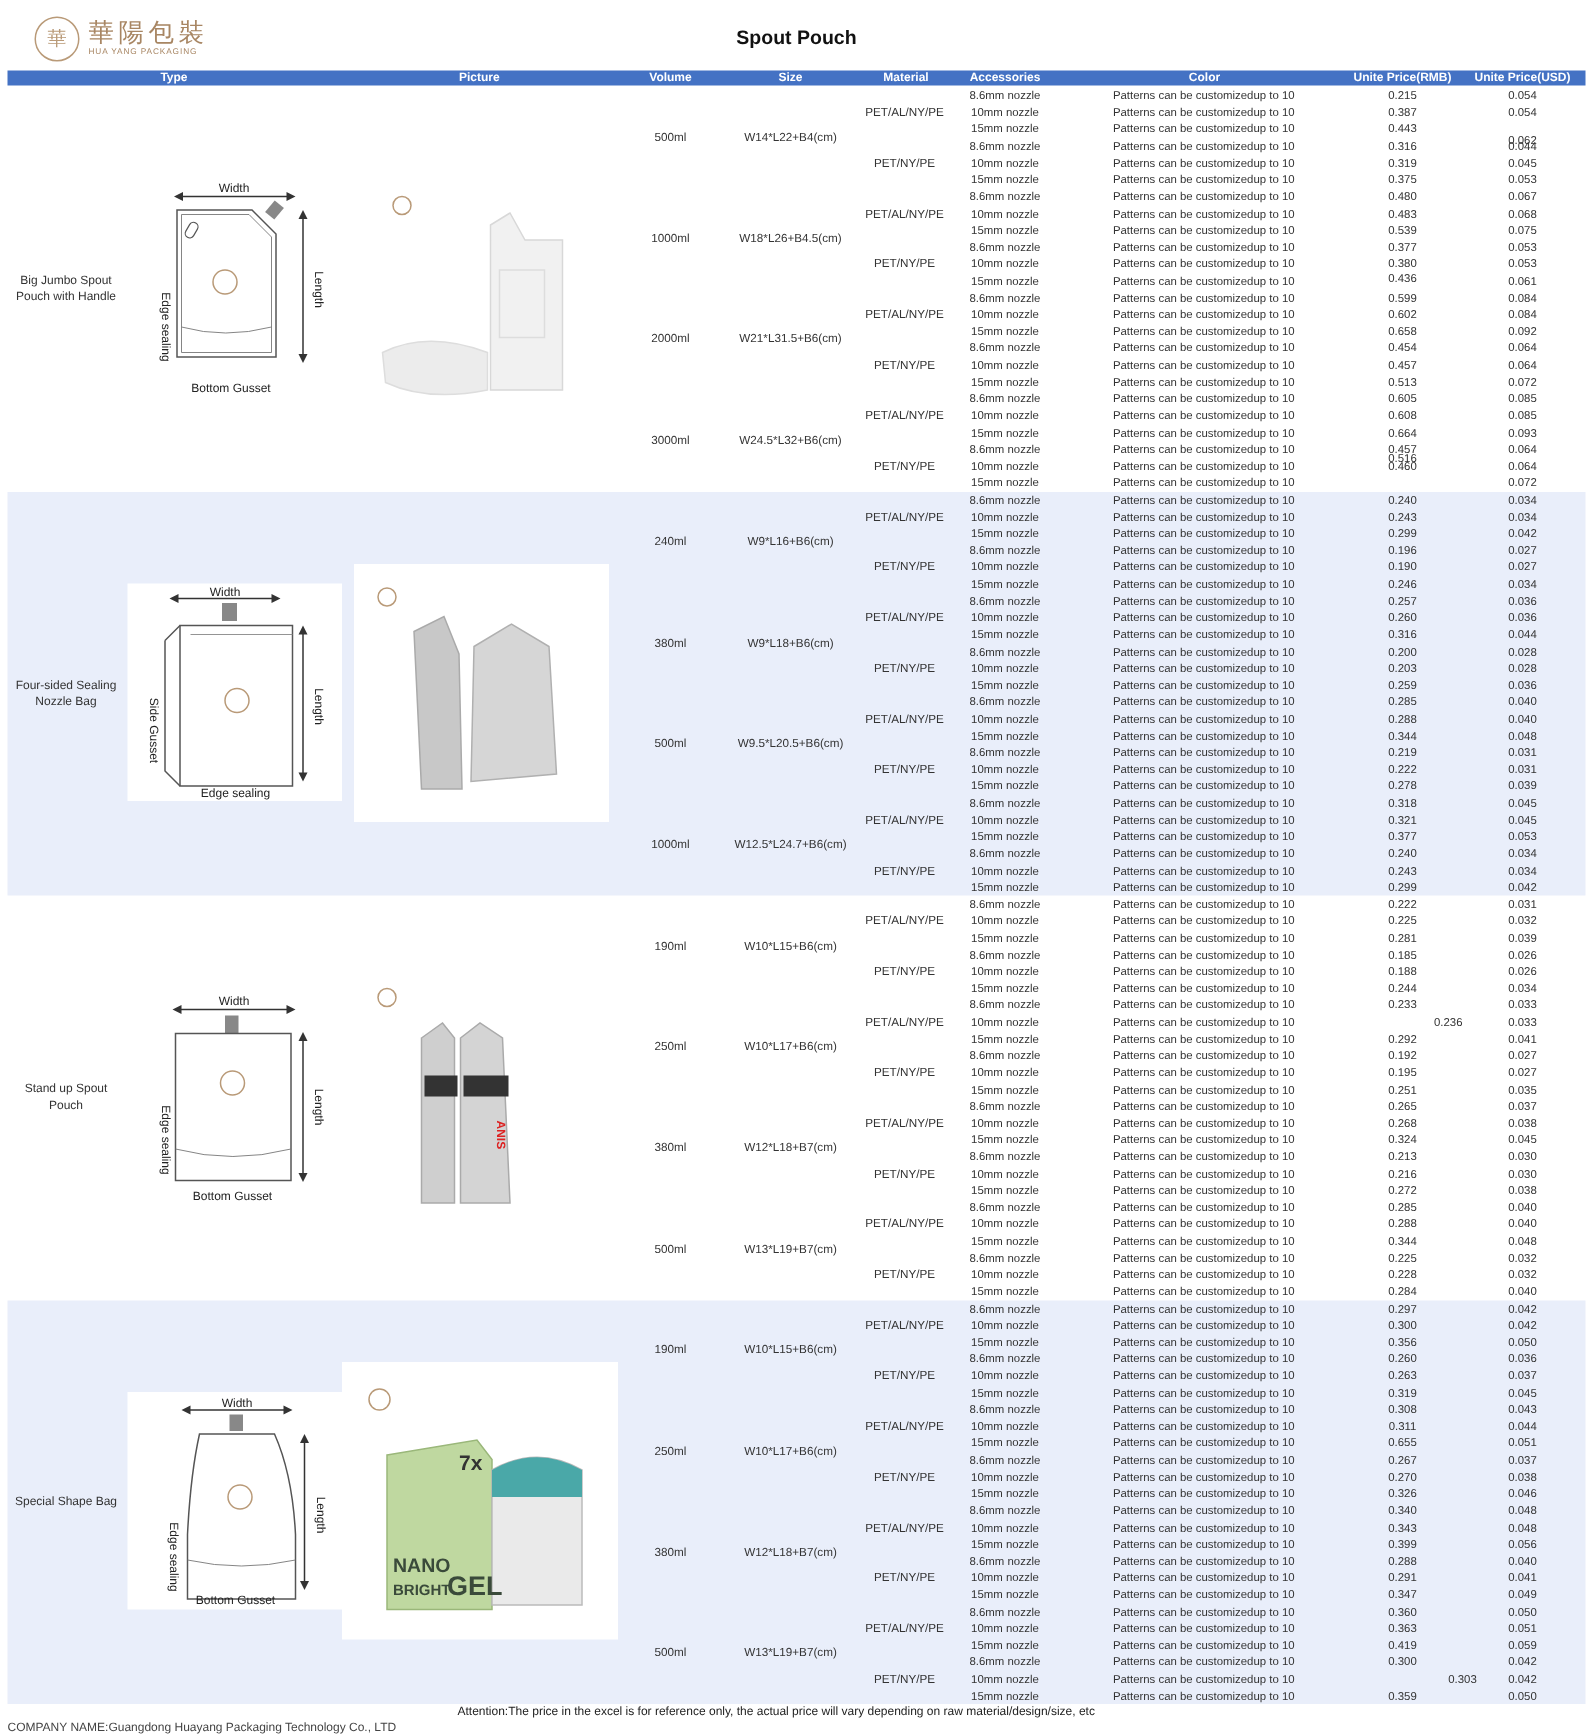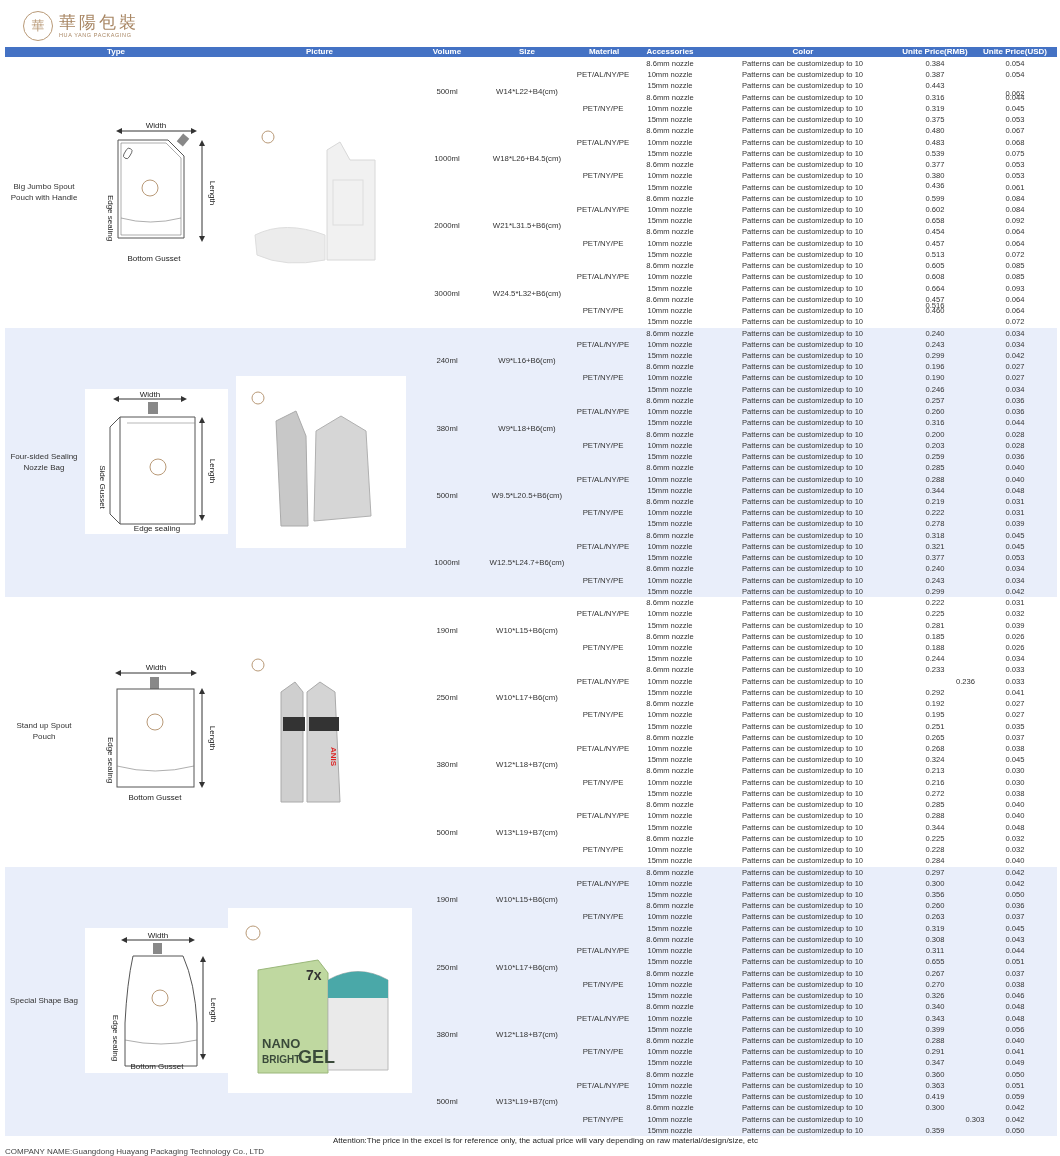--- a/index.html
+++ b/index.html
@@ -14,34 +14,35 @@
   .header{position:absolute;left:5px;top:47px;width:1052px;height:10px;background:#4472c4;}
   .hcell{position:absolute;top:0;height:10px;line-height:10px;font-size:8px;font-weight:bold;color:#fff;text-align:center;}
   .band{position:absolute;left:5px;width:1052px;}
   .band.alt{background:#e9eefa;}
   .cell{position:absolute;font-size:7.6px;line-height:11.23px;height:11.23px;color:#333;white-space:nowrap;text-align:center;}
   .mid{position:absolute;font-size:7.8px;color:#333;text-align:center;white-space:nowrap;}
   .type-label{position:absolute;font-size:8px;color:#333;text-align:center;line-height:11px;}
   .diagram{position:absolute;background:#fff;}
   .photo{position:absolute;background:#fff;}
   .footer-note{position:absolute;top:1136px;left:5px;width:1052px;height:10px;line-height:10px;font-size:8px;color:#222;background:#fff;}
-  .footer-note span{position:absolute;left:300px;margin-left:28px;}
+  .footer-note span{position:absolute;left:300px;}
   .company{position:absolute;left:5px;top:1148px;font-size:8px;color:#444;line-height:8px;height:8px;overflow:hidden;}
 </style>
 </head>
 <body>
 
 <div class="top">
   <div class="logo">
     <div class="logo-mark">華</div>
     <div class="logo-text">
       <span class="logo-cn">華陽包裝</span>
       <span class="logo-en">HUA YANG PACKAGING</span>
     </div>
   </div>
+  <div class="title">Spout Pouch</div>
 </div>
 
 <div class="header">
   <div class="hcell" style="left:0;width:222px">Type</div>
   <div class="hcell" style="left:222px;width:185px">Picture</div>
   <div class="hcell" style="left:410px;width:64px">Volume</div>
   <div class="hcell" style="left:474px;width:96px">Size</div>
   <div class="hcell" style="left:568px;width:62px">Material</div>
   <div class="hcell" style="left:630px;width:70px">Accessories</div>
   <div class="hcell" style="left:700px;width:196px">Color</div>
@@ -49,21 +50,21 @@
   <div class="hcell" style="left:970px;width:80px">Unite Price(USD)</div>
 </div>
 
 <div id="table-body">
     <div class="band" style="top: 58px; height: 269.52px;"></div>
     <div class="mid" style="left: 415px; width: 64px; top: 86.69px;">500ml</div>
     <div class="mid" style="left: 479px; width: 96px; top: 86.69px;">W14*L22+B4(cm)</div>
     <div class="mid" style="left: 570px; width: 66px; top: 70.23px;">PET/AL/NY/PE</div>
     <div class="cell" style="left: 635px; width: 70px; top: 58px;">8.6mm nozzle</div>
     <div class="cell" style="left: 710px; width: 185px; top: 58px;">Patterns can be customizedup to 10</div>
-    <div class="cell" style="left: 895px; width: 80px; top: 58px;">0.384</div>
+    <div class="cell" style="left: 895px; width: 80px; top: 58px;">0.215</div>
     <div class="cell" style="left: 975px; width: 80px; top: 58px;">0.054</div>
     <div class="cell" style="left: 635px; width: 70px; top: 69.23px;">10mm nozzle</div>
     <div class="cell" style="left: 710px; width: 185px; top: 69.23px;">Patterns can be customizedup to 10</div>
     <div class="cell" style="left: 895px; width: 80px; top: 69.23px;">0.387</div>
     <div class="cell" style="left: 975px; width: 80px; top: 69.23px;">0.054</div>
     <div class="cell" style="left: 635px; width: 70px; top: 80.46px;">15mm nozzle</div>
     <div class="cell" style="left: 710px; width: 185px; top: 80.46px;">Patterns can be customizedup to 10</div>
     <div class="cell" style="left: 895px; width: 80px; top: 80.46px;">0.443</div>
     <div class="cell" style="left: 975px; width: 80px; top: 88px;">0.062</div>
     <div class="mid" style="left: 570px; width: 66px; top: 103.92px;">PET/NY/PE</div>

